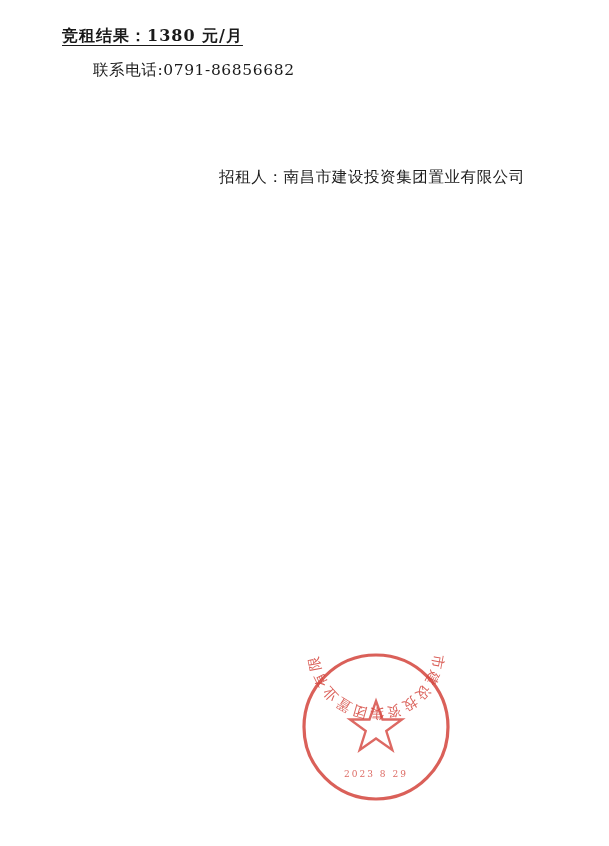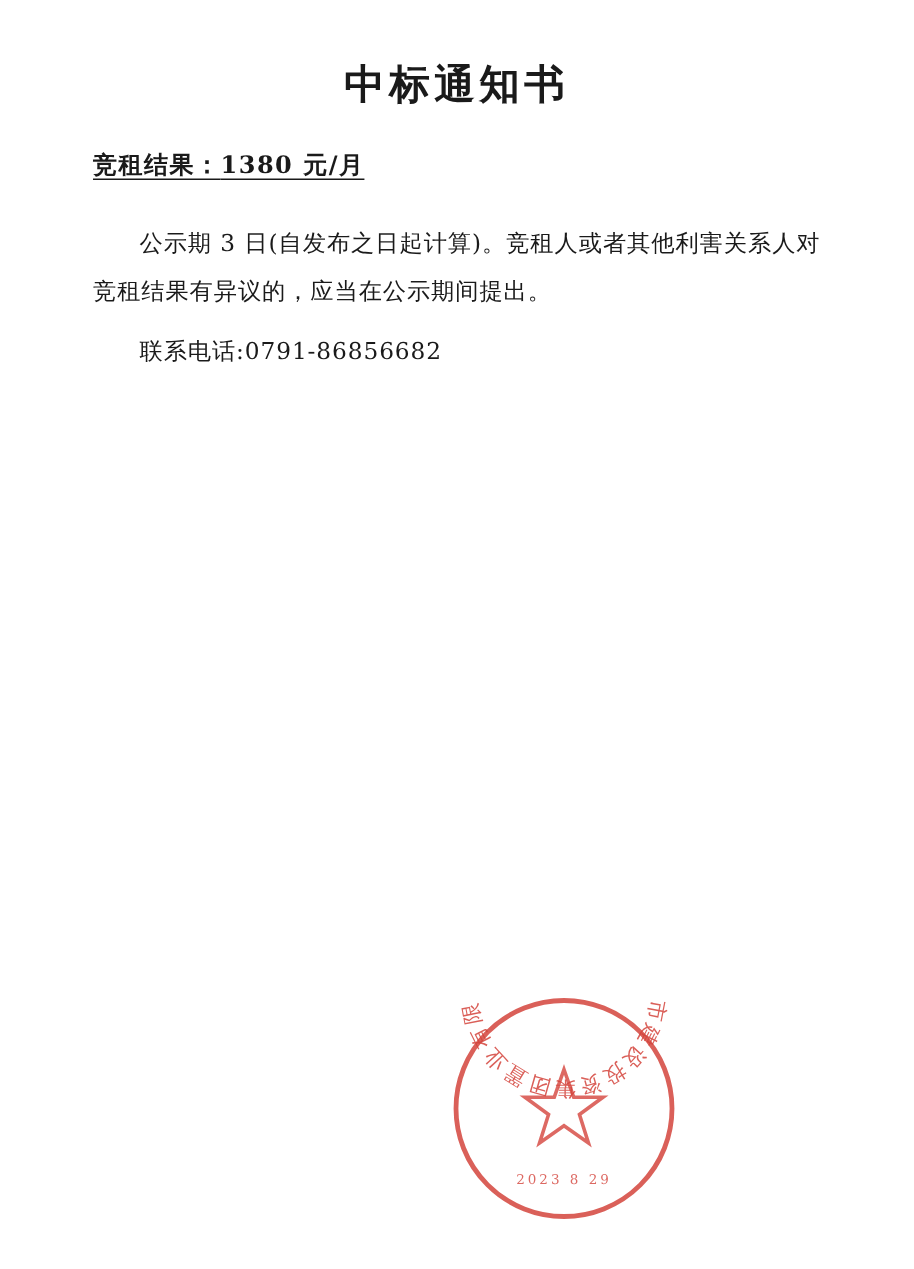--- a/index.html
+++ b/index.html
@@ -110,33 +110,32 @@
   }
   .seal svg {
     display: block;
   }
 </style>
 </head>
 <body>
 
 <div class="page">
 
-  <div class="doc-title">中标通知书</div>
 
 
 
   <div class="result-line">
     <span class="result-label">竞租结果：</span><span class="result-value">1380 元/月</span>
   </div>
 
-  <div class="notice-para">公示期 3 日(自发布之日起计算)。竞租人或者其他利害关系人对竞租结果有异议的，应当在公示期间提出。</div>
 
   <div class="contact-line">联系电话:0791-86856682</div>
 
   <div class="signature-block">
+    <span class="sig-line">招租人：南昌市建设投资集团置业有限公司</span>
   </div>
 
   <div class="seal">
     <svg width="152" height="152" viewBox="0 0 152 152" xmlns="http://www.w3.org/2000/svg">
       <circle cx="76" cy="76" r="72" fill="none" stroke="#d4443c" stroke-width="3.2" opacity="0.85"></circle>
       <path id="sealArc" d="M 76,152 m -58,0 a 58,58 0 1,1 116,0" fill="none" stroke="none" transform="rotate(180 76 76)"></path>
       <text font-family="DejaVu Serif, serif" font-size="14" fill="#d4443c" opacity="0.85" letter-spacing="2">
         <textPath href="#sealArc" startOffset="50%" text-anchor="middle">南昌市建设投资集团置业有限公司</textPath>
       </text>
       <polygon points="76,50 82.5,68.5 102,68.5 86.3,80 92.3,99 76,87.5 59.7,99 65.7,80 50,68.5 69.5,68.5" fill="none" stroke="#d4443c" stroke-width="2.4" opacity="0.8"></polygon>

